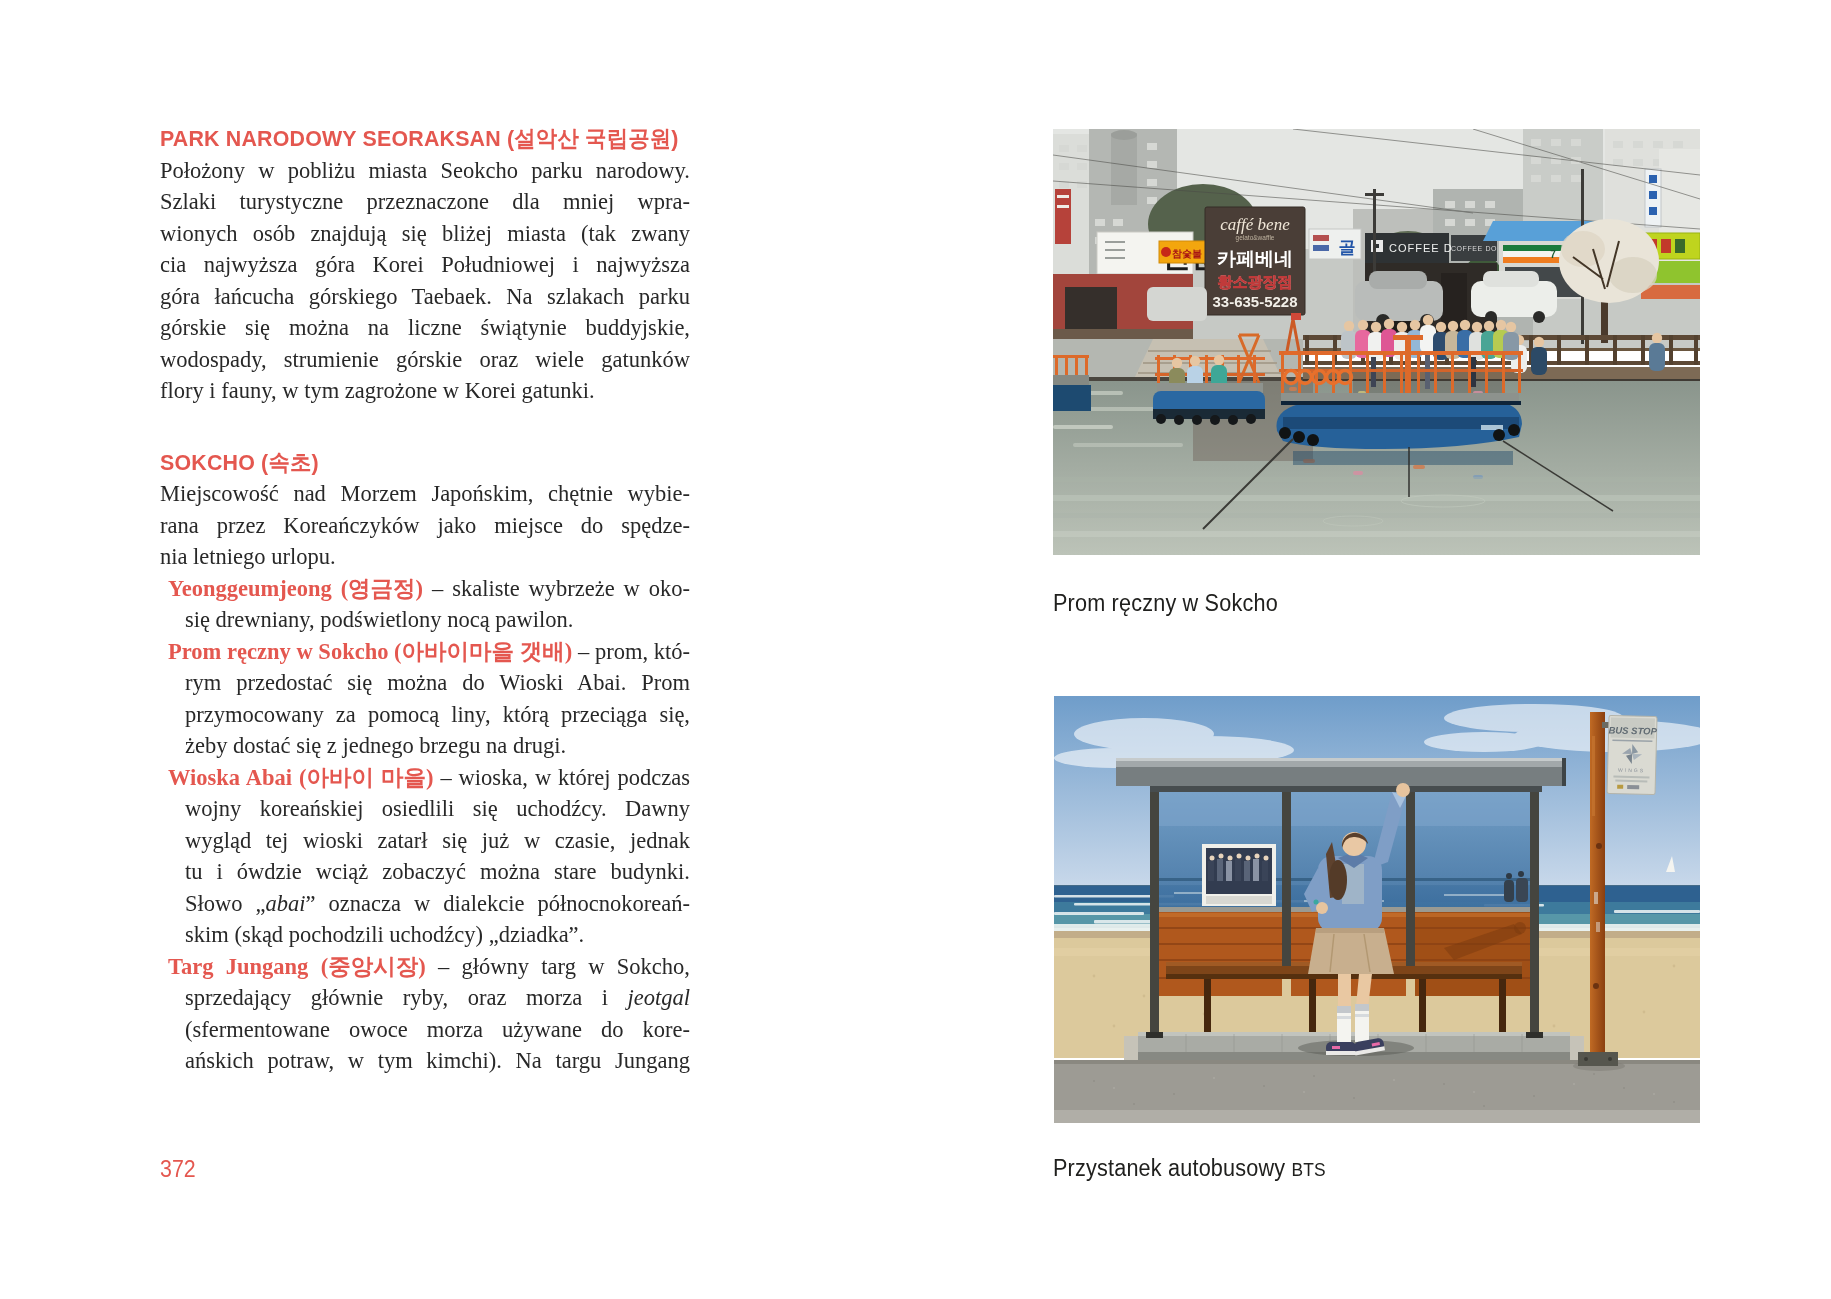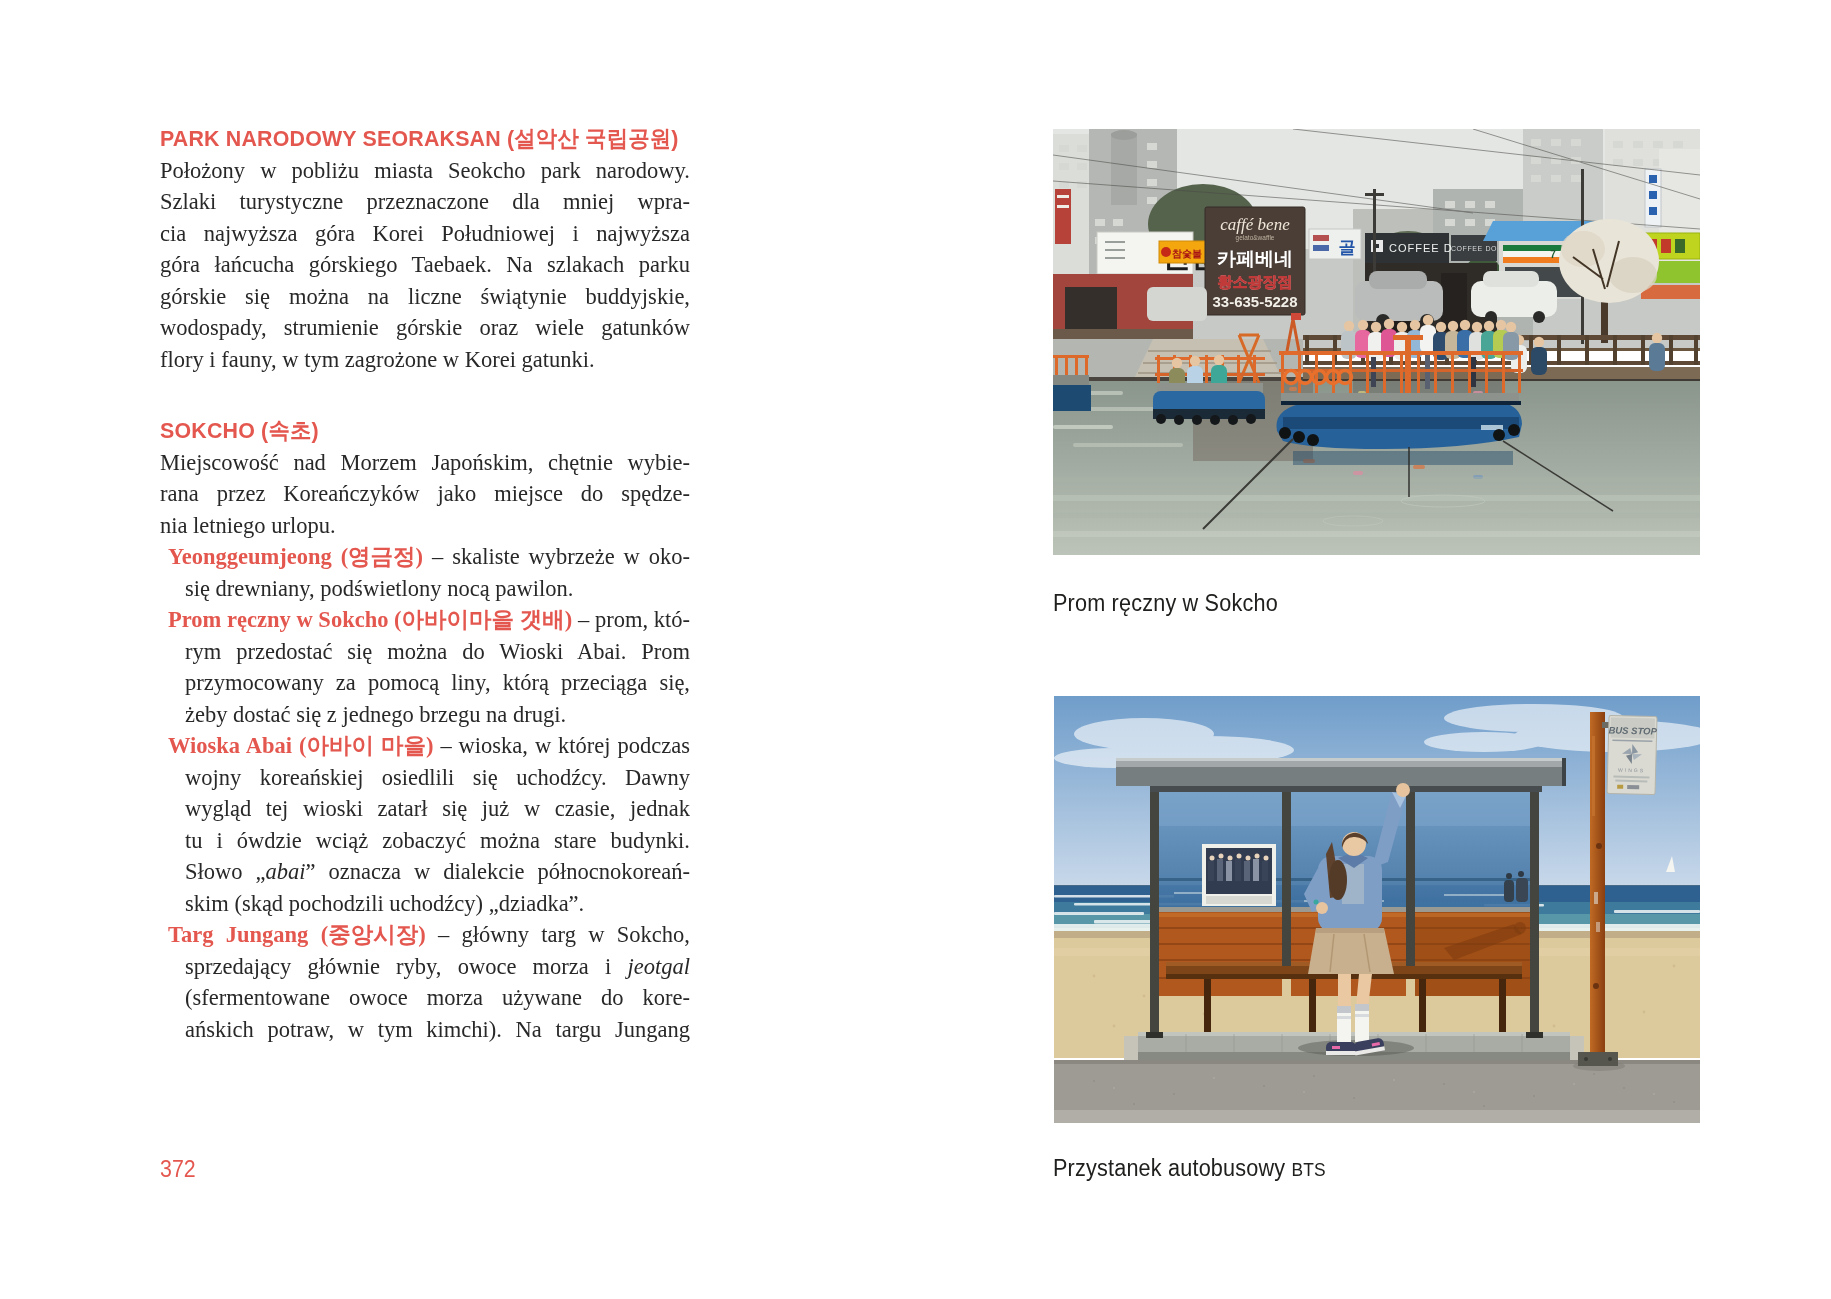--- a/index.html
+++ b/index.html
@@ -35,22 +35,23 @@
   .caption .sc{font-size:18.5px;}
 </style>
 </head>
 <body>
 
 <div class="page">
 
   <main class="text-col">
       <div class="heading">PARK NARODOWY SEORAKSAN (설악산 국립공원)</div>
       <div class="block para">
-        <div class="line">Położony w pobliżu miasta Seokcho park narodowy.</div>
+        <div class="line">Położony w pobliżu miasta Seokcho parku narodowy.</div>
         <div class="line">Szlaki turystyczne przeznaczone dla mniej wpra-</div>
+        <div class="line">wionych osób znajdują się bliżej miasta (tak zwany</div>
         <div class="line">cia najwyższa góra Korei Południowej i najwyższa</div>
         <div class="line">góra łańcucha górskiego Taebaek. Na szlakach parku</div>
         <div class="line">górskie się można na liczne świątynie buddyjskie,</div>
         <div class="line">wodospady, strumienie górskie oraz wiele gatunków</div>
         <div class="line endp">flory i fauny, w tym zagrożone w Korei gatunki.</div>
       </div>
       <div class="heading">SOKCHO (속초)</div>
       <div class="block para">
         <div class="line">Miejscowość nad Morzem Japońskim, chętnie wybie-</div>
         <div class="line">rana przez Koreańczyków jako miejsce do spędze-</div>
@@ -69,21 +70,21 @@
       <div class="block entry">
         <div class="line"><span class="lead">Wioska Abai (아바이 마을)</span> – wioska, w której podczas</div>
         <div class="line cont">wojny koreańskiej osiedlili się uchodźcy. Dawny</div>
         <div class="line cont">wygląd tej wioski zatarł się już w czasie, jednak</div>
         <div class="line cont">tu i ówdzie wciąż zobaczyć można stare budynki.</div>
         <div class="line cont"><span>Słowo „</span><em>abai</em><span>” oznacza w dialekcie północnokoreań-</span></div>
         <div class="line cont endp">skim (skąd pochodzili uchodźcy) „dziadka”.</div>
       </div>
       <div class="block entry">
         <div class="line"><span class="lead">Targ Jungang (중앙시장)</span> – główny targ w Sokcho,</div>
-        <div class="line cont"><span>sprzedający głównie ryby, owoce morza i </span><em>jeotgal</em></div>
+        <div class="line cont"><span>sprzedający głównie ryby, oraz morza i </span><em>jeotgal</em></div>
         <div class="line cont">(sfermentowane owoce morza używane do kore-</div>
         <div class="line cont">ańskich potraw, w tym kimchi). Na targu Jungang</div>
       </div>
     </main>
 
   <div class="pagenum">372</div>
 
   <figure class="figure fig1" style="margin:0">
     <svg width="647" height="426" viewBox="0 0 647 426">
       <defs>

